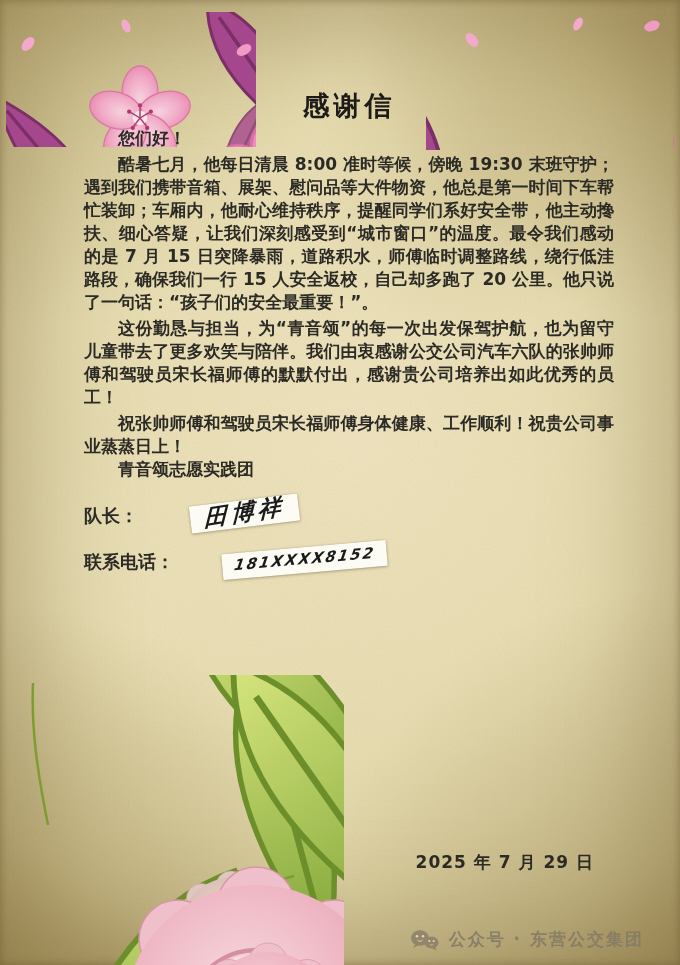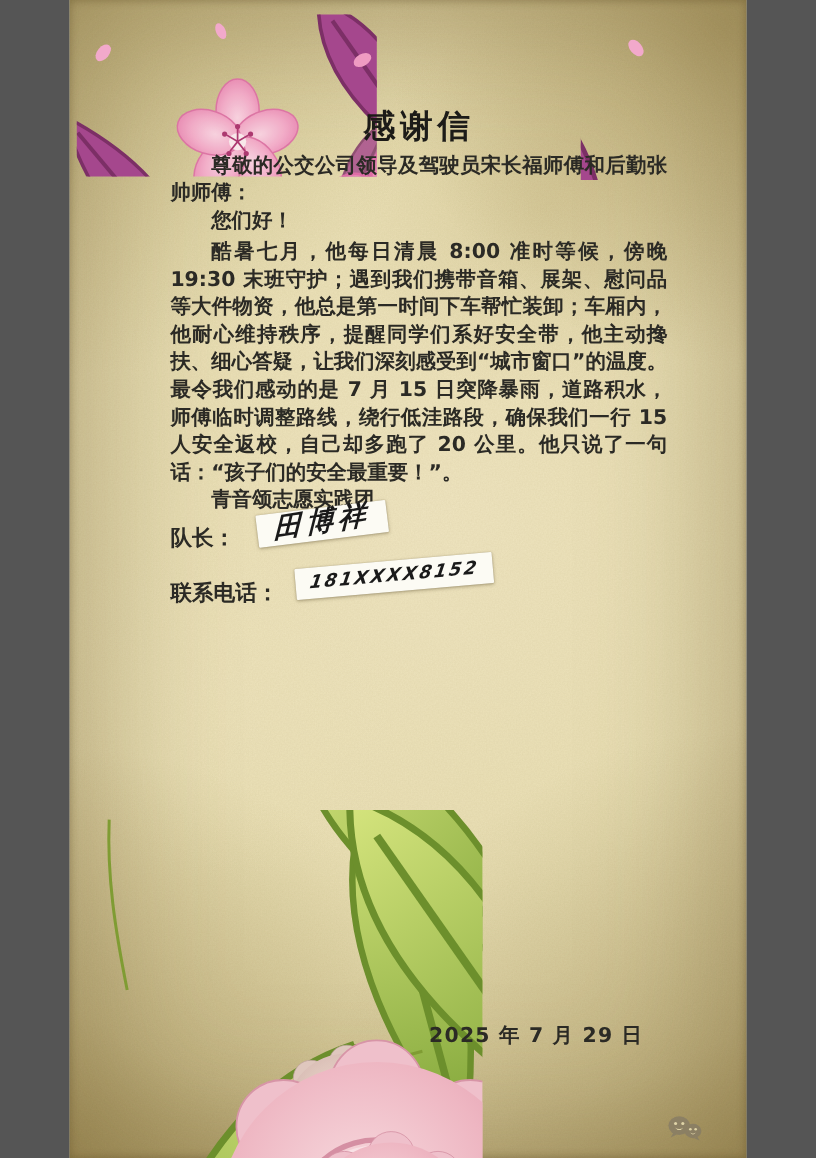--- a/index.html
+++ b/index.html
@@ -1,17 +1,17 @@
 <!DOCTYPE html>
 <html><head>
 <meta charset="utf-8">
 <style>
   html,body{margin:0;padding:0;background:#555;}
   .page{
-    position:relative;width:564px;height:965px;overflow:hidden;margin:0 auto;
+    position:relative;width:680px;height:965px;overflow:hidden;margin:0 auto;
     font-family:"DejaVu Sans","Liberation Sans",sans-serif;
     background:
       radial-gradient(circle at 97% 2%, rgba(139,118,58,.45), transparent 26%),
       radial-gradient(circle at 1% 99%, rgba(128,108,52,.40), transparent 30%),
       radial-gradient(circle at 100% 100%, rgba(122,102,48,.38), transparent 32%),
       radial-gradient(circle at 0% 0%, rgba(148,130,68,.30), transparent 28%),
       radial-gradient(circle at 70% 18%, rgba(200,184,132,.35), transparent 18%),
       radial-gradient(circle at 25% 60%, rgba(238,228,190,.5), transparent 22%),
       radial-gradient(circle at 52% 45%, #efe5c1 0%, #e9dfb4 50%, #ddd1a2 82%, #c9ba86 100%);
     box-shadow:inset 0 0 110px 24px rgba(112,92,44,.38), inset 0 0 8px rgba(80,62,25,.45);
@@ -24,21 +24,21 @@
   .letter{
     position:absolute;left:84px;right:66px;top:0;
     color:#2b2a25;font-weight:bold;font-size:17px;line-height:23px;text-align:justify;
   }
   .letter h1{
     margin:94px 0 10px;text-align:center;font-size:27px;letter-spacing:4px;
     color:#1c1b18;font-weight:bold;
   }
   .letter p{margin:0;text-indent:2em;}
   .letter p.para{margin-top:3px;}
-  .sig-row{display:flex;align-items:flex-start;margin-top:8px;height:38px;text-indent:0;}
+  .sig-row{display:flex;align-items:flex-end;margin-top:8px;height:38px;text-indent:0;gap:34px;}
   .sig-label{white-space:nowrap;font-size:18px;}
   .strip{
     position:relative;background:#fcfbf4;border-radius:1px;
     box-shadow:0 1px 3px rgba(60,45,15,.35), 0 0 1px rgba(60,45,15,.3);
     color:#1a1a1a;white-space:nowrap;
   }
   .strip.name{
     margin-left:18px;margin-top:-14px;padding:1px 14px 3px;transform:rotate(-7deg);
     font-size:23px;font-style:italic;letter-spacing:4px;font-weight:600;
   }
@@ -220,23 +220,24 @@
     <use href="#leaf" transform="translate(236,286) rotate(120) scale(1.4)"></use>
     <use href="#leaf" transform="translate(272,266) rotate(100) scale(1.3)"></use>
     <use href="#leaf" transform="translate(142,292) rotate(170) scale(1.2)"></use>
     <use href="#rose" transform="translate(172,196) scale(.38)" style="filter:saturate(.5) sepia(.25) brightness(.95)"></use>
     <use href="#rose" transform="translate(88,192) scale(1)"></use>
     <use href="#rose" transform="translate(188,268) scale(.5)"></use>
   </svg>
 
   <div class="letter">
     <h1>感谢信</h1>
-    <p>尊敬的公交公司领导及驾驶员宋长福师傅和后勤张帅师傅：</p>
     <p>您们好！</p>
     <p class="para">酷暑七月，他每日清晨 8:00 准时等候，傍晚 19:30 末班守护；遇到我们携带音箱、展架、慰问品等大件物资，他总是第一时间下车帮忙装卸；车厢内，他耐心维持秩序，提醒同学们系好安全带，他主动搀扶、细心答疑，让我们深刻感受到“城市窗口”的温度。最令我们感动的是 7 月 15 日突降暴雨，道路积水，师傅临时调整路线，绕行低洼路段，确保我们一行 15 人安全返校，自己却多跑了 20 公里。他只说了一句话：“孩子们的安全最重要！”。</p>
+    <p class="para">这份勤恳与担当，为“青音颂”的每一次出发保驾护航，也为留守儿童带去了更多欢笑与陪伴。我们由衷感谢公交公司汽车六队的张帅师傅和驾驶员宋长福师傅的默默付出，感谢贵公司培养出如此优秀的员工！</p>
+    <p class="para">祝张帅师傅和驾驶员宋长福师傅身体健康、工作顺利！祝贵公司事业蒸蒸日上！</p>
     <p>青音颂志愿实践团</p>
     <div class="sig-row">
       <span class="sig-label">队长：</span>
       <span class="strip name"><span>田博祥</span></span>
     </div>
     <div class="sig-row">
       <span class="sig-label">联系电话：</span>
       <span class="strip phone"><span>181XXXX8152</span></span>
     </div>
   </div>
@@ -253,15 +254,16 @@
       </g>
       <g fill="#e7dcb0">
         <circle cx="7" cy="7.2" r="1.3"></circle>
           <circle cx="13" cy="7.2" r="1.3"></circle>
         <path d="M6.5,10.5 Q10,13 13.5,10.5 Q10,15 6.5,10.5 Z"></path>
         <circle cx="19.3" cy="12" r="1.1"></circle>
           <circle cx="23.7" cy="12" r="1.1"></circle>
         <path d="M19.2,14.8 Q21.5,16.6 23.8,14.8 Q21.5,18 19.2,14.8 Z"></path>
       </g>
     </svg>
+    <span>公众号 · 东营公交集团</span>
   </div>
 
 </div>
 
 </body></html>

